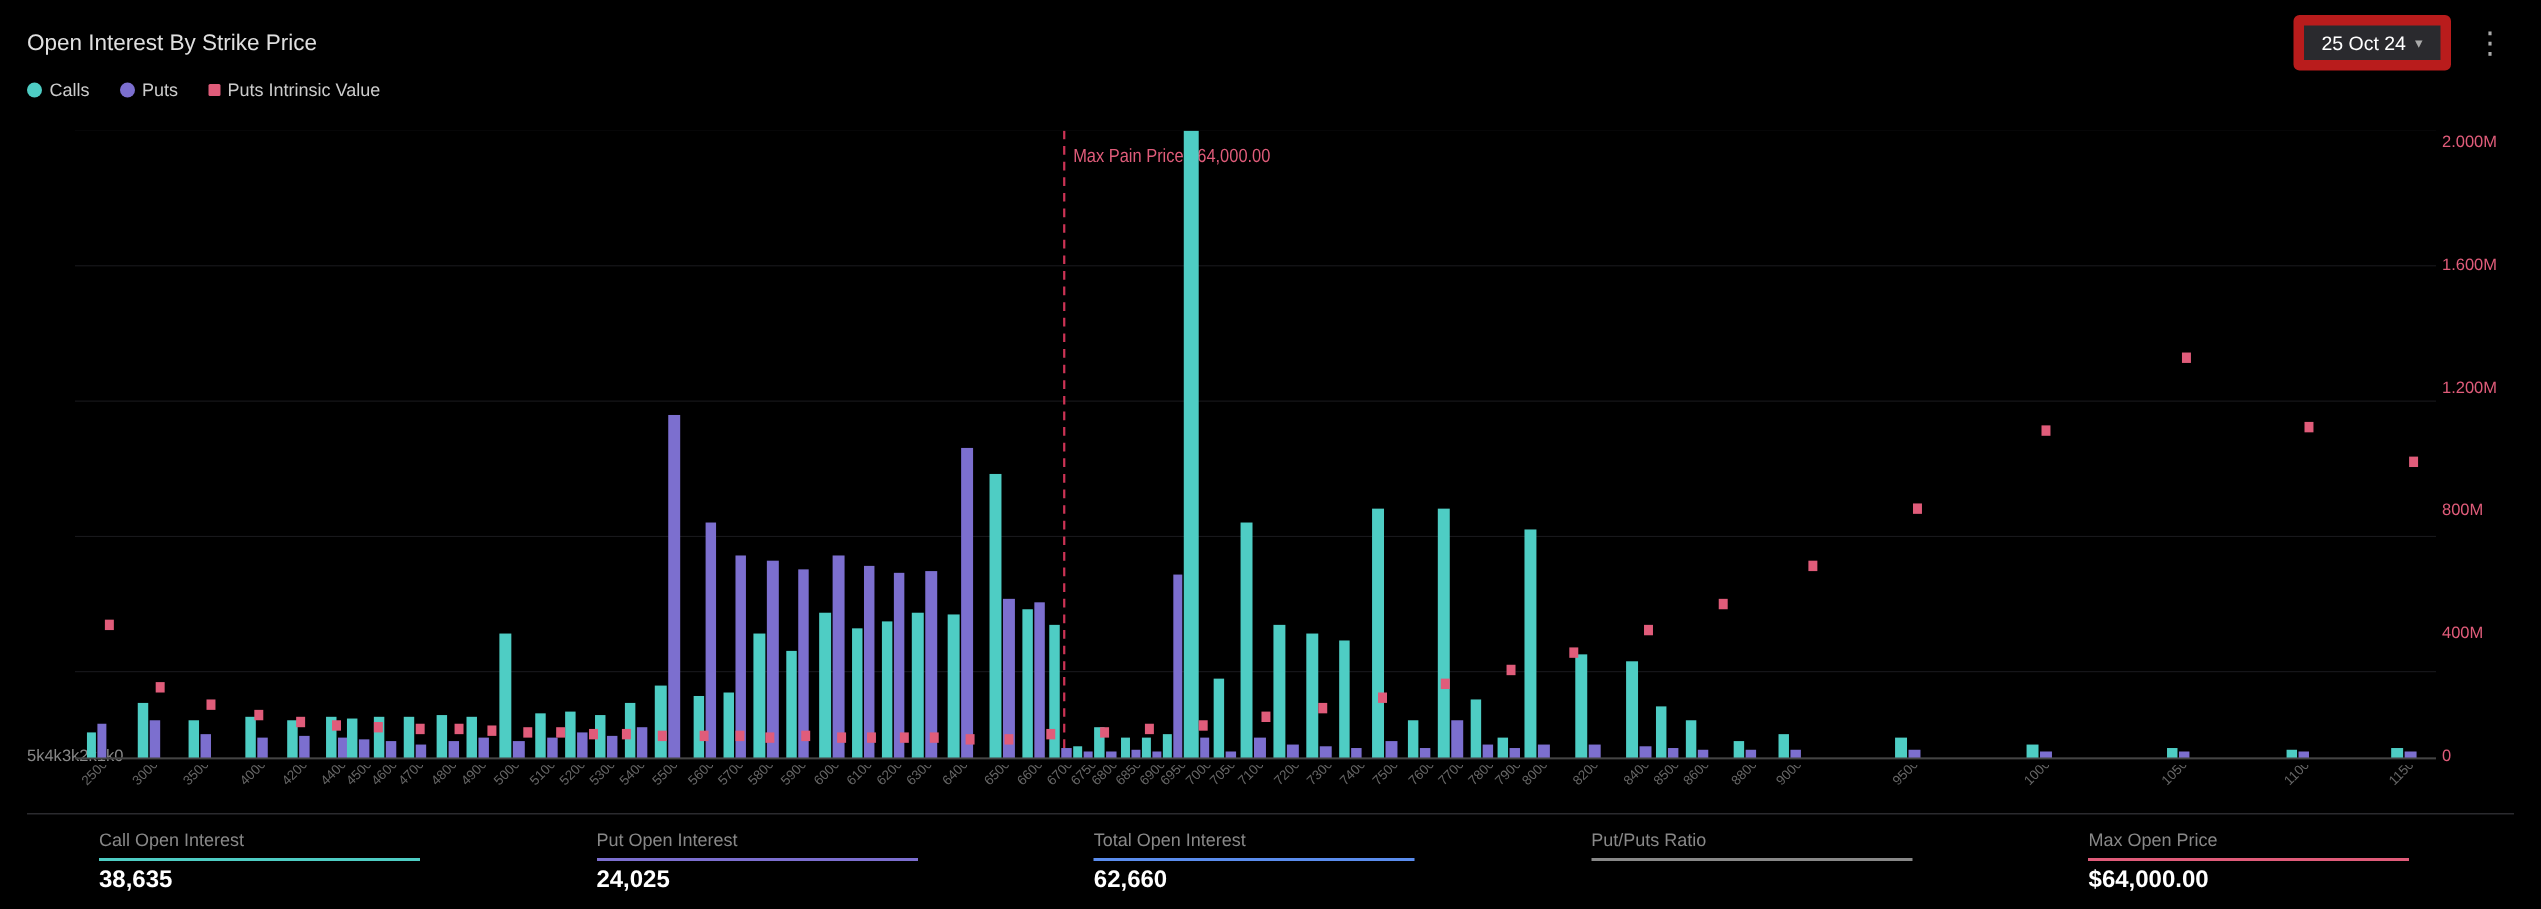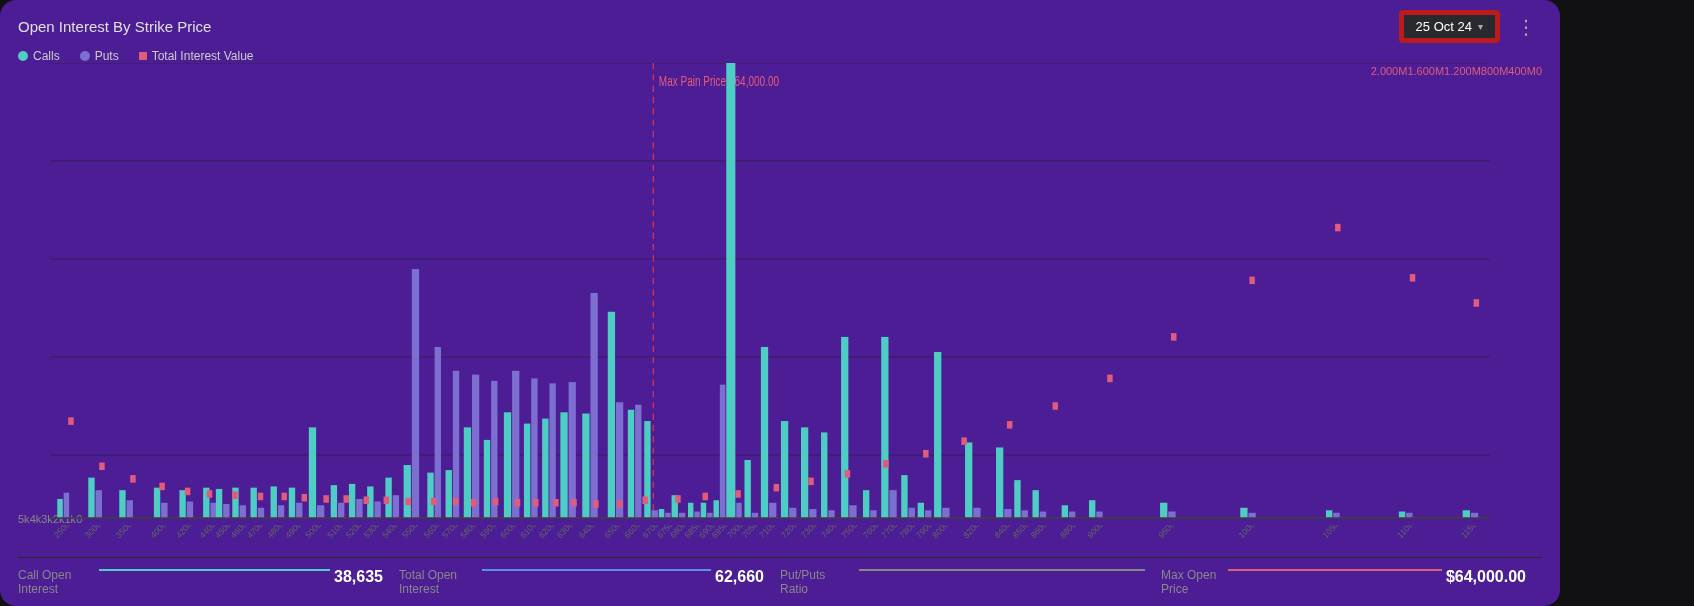--- a/index.html
+++ b/index.html
@@ -5,47 +5,46 @@
     * { margin: 0; padding: 0; box-sizing: border-box; }
     body {
       background: #111114;
       color: #fff;
       font-family: -apple-system, BlinkMacSystemFont, 'Segoe UI', sans-serif;
       width: 1694px;
       height: 606px;
       overflow: hidden;
     }
     .container {
-      width: 1560px;
+      width: 1694px;
       height: 606px;
-      background: #4c1d95;
+      background: #000000;
       display: flex;
       flex-direction: column;
       padding: 10px 18px 10px 18px;
-      border-radius: 16px;
     }
     .header {
       display: flex;
       justify-content: space-between;
       align-items: center;
       margin-bottom: 6px;
     }
     .title {
       color: #e0e0e0;
       font-size: 15px;
       font-weight: 400;
     }
     .header-right {
       display: flex;
       align-items: center;
       gap: 10px;
     }
     .date-btn {
       background: #2a2a2e;
-      border: 5px solid #b91c1c;
+      border: 7px solid #b91c1c;
       color: #fff;
       padding: 4px 12px;
       border-radius: 4px;
       font-size: 13px;
       cursor: pointer;
       display: flex;
       align-items: center;
       gap: 6px;
     }
     .more-btn {
@@ -53,21 +52,21 @@
       border: none;
       color: #aaa;
       font-size: 20px;
       cursor: pointer;
       padding: 2px 6px;
     }
     .legend {
       display: flex;
       align-items: center;
       gap: 20px;
-      margin-bottom: 0;
+      margin-bottom: 20px;
     }
     .legend-item {
       display: flex;
       align-items: center;
       gap: 5px;
       font-size: 12px;
       color: #ccc;
     }
     .legend-dot-teal {
       width: 10px; height: 10px; border-radius: 50%; background: #4ecdc4;
@@ -90,22 +89,22 @@
       justify-content: space-between;
       align-items: flex-end;
       padding-bottom: 28px;
       padding-top: 2px;
       font-size: 11px;
       color: #888;
     }
     .y-axis-right {
       width: 52px;
       display: flex;
-      flex-direction: row;
-      justify-content: flex-end;
+      flex-direction: column;
+      justify-content: space-between;
       align-items: flex-start;
       padding-bottom: 28px;
       padding-top: 2px;
       font-size: 11px;
       color: #e05c7a;
       padding-left: 4px;
     }
     .chart-inner {
       flex: 1;
       position: relative;
@@ -118,23 +117,24 @@
     .stats-bar {
       display: flex;
       border-top: 1px solid #2a2a2e;
       padding-top: 10px;
       margin-top: 4px;
       gap: 0;
     }
     .stat-item {
       flex: 1;
       display: flex;
-      flex-direction: row;
+      flex-direction: column;
       gap: 4px;
       padding-right: 16px;
+      margin-left: 48px;
     }
     .stat-label {
       font-size: 12px;
       color: #888;
     }
     .stat-underline-teal {
       height: 2px;
       background: #4ecdc4;
       width: 80%;
       margin-top: 1px;
@@ -198,21 +198,21 @@
     <div class="legend-item">
       <div class="legend-dot-teal"></div>
       <span>Calls</span>
     </div>
     <div class="legend-item">
       <div class="legend-dot-purple"></div>
       <span>Puts</span>
     </div>
     <div class="legend-item">
       <div class="legend-dot-red"></div>
-      <span>Total Interest Value</span>
+      <span>Puts Intrinsic Value</span>
     </div>
   </div>
 
   <div class="chart-area">
     <div class="y-axis-left">
       <span>5k</span>
       <span>4k</span>
       <span>3k</span>
       <span>2k</span>
       <span>1k</span>
@@ -524,20 +524,25 @@
     </div>
   </div>
 
   <div class="stats-bar">
     <div class="stat-item">
       <span class="stat-label">Call Open Interest</span>
       <div class="stat-underline-teal"></div>
       <span class="stat-value">38,635</span>
     </div>
     <div class="stat-item">
+      <span class="stat-label">Put Open Interest</span>
+      <div class="stat-underline-purple"></div>
+      <span class="stat-value">24,025</span>
+    </div>
+    <div class="stat-item">
       <span class="stat-label">Total Open Interest</span>
       <div class="stat-underline-blue"></div>
       <span class="stat-value">62,660</span>
     </div>
     <div class="stat-item">
       <span class="stat-label">Put/Puts Ratio</span>
       <div class="stat-underline-gray"></div>
     </div>
     <div class="stat-item">
       <span class="stat-label">Max Open Price</span>

